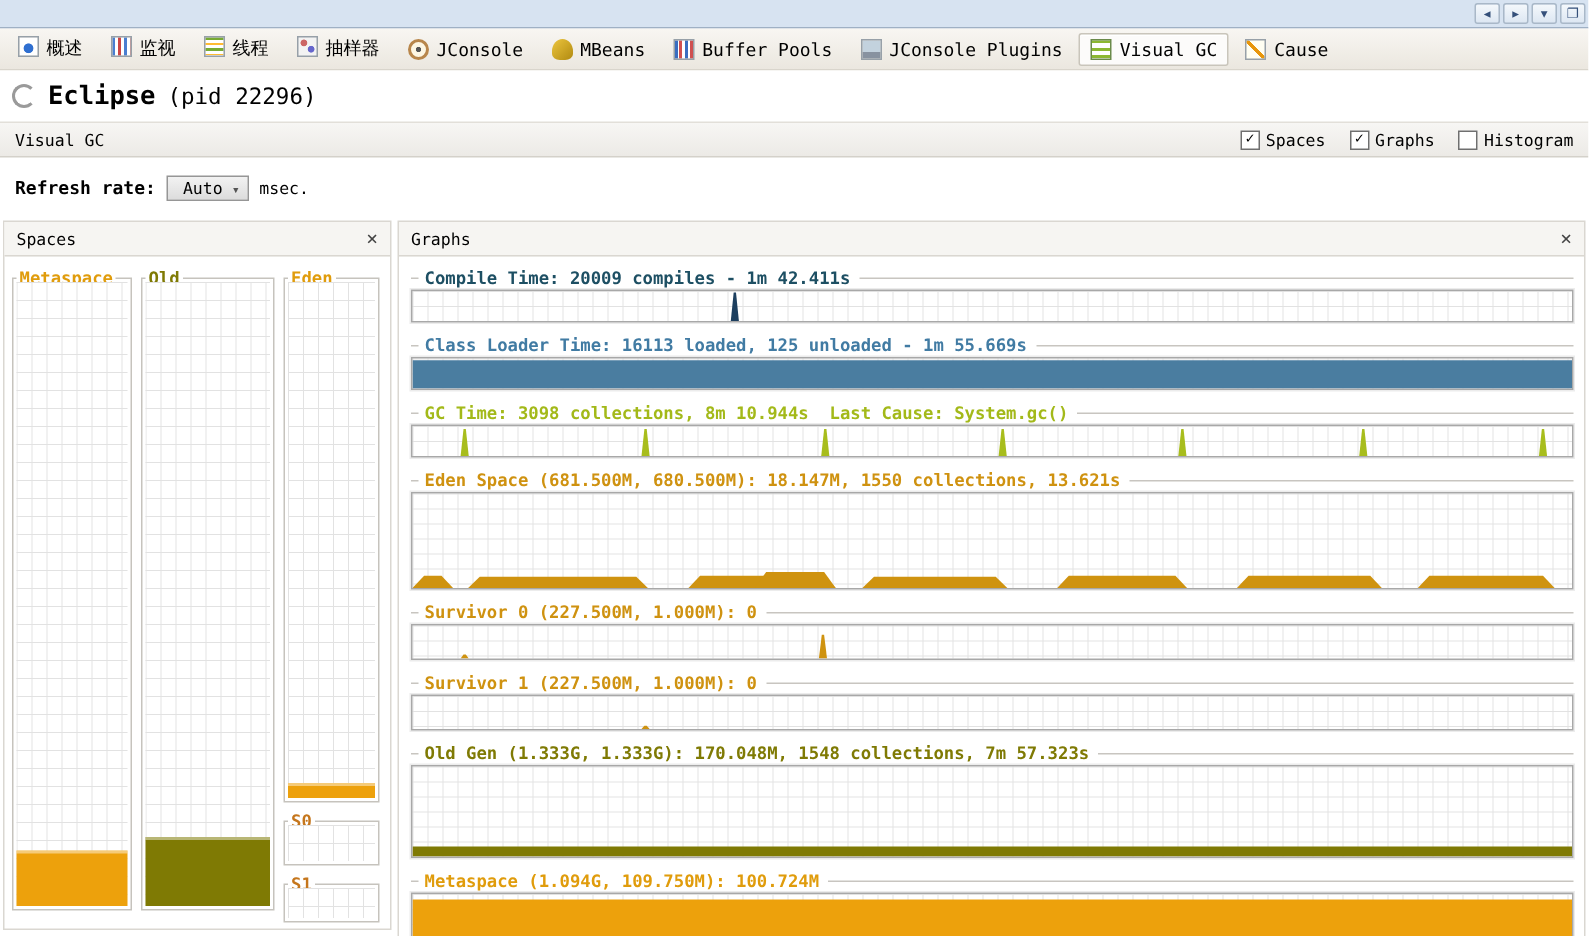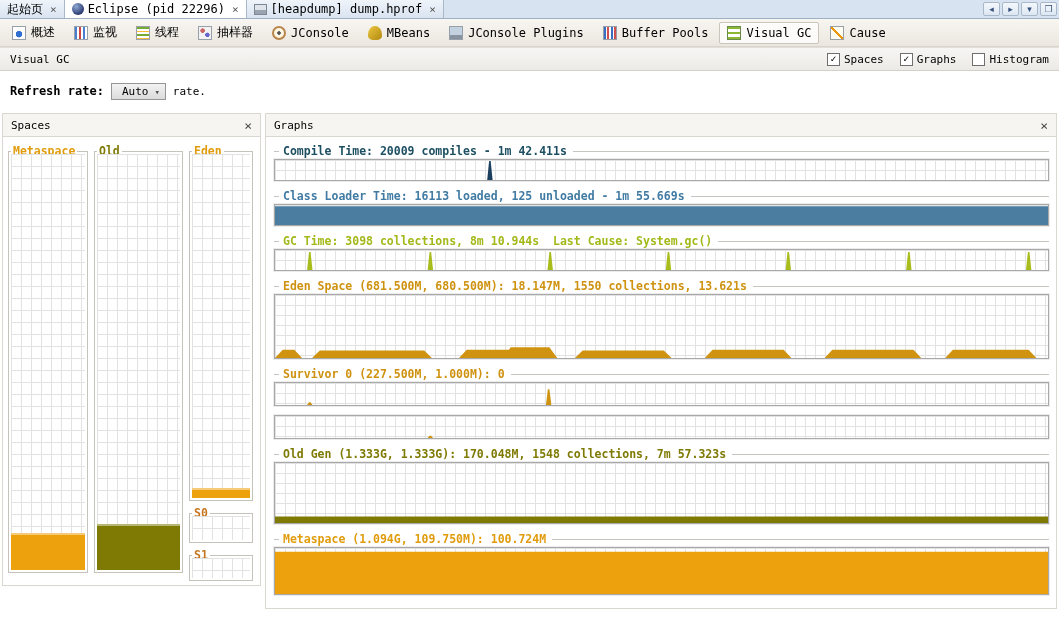--- a/index.html
+++ b/index.html
@@ -15,21 +15,21 @@
   .tab-close::before{content:"×";}
   .tab-icon{width:12px;height:12px;display:inline-block;flex:none;}
   .ic-eclipse-icon{border-radius:50%;background:radial-gradient(circle at 35% 30%,#8fa9d6,#27356b 75%);}
   .ic-heapdump-icon{background:linear-gradient(#dfe4ea 0 60%,#9aa4b0 60%);border:1px solid #7d8794;width:11px;height:9px;}
   .tab-controls{margin-left:auto;display:flex;align-items:center;gap:2px;padding-right:2px;}
   .tab-controls button{width:17px;height:14px;font-size:9px;line-height:12px;color:#35507a;
        background:linear-gradient(#f4f8fc,#dde7f2);border:1px solid #a9b8c8;border-radius:2px;padding:0;}
   
   .toolbar{height:27px;background:linear-gradient(#f8f6f2,#ebe7df);border-bottom:1px solid #d9d5cc;
            display:flex;align-items:center;padding-left:4px;gap:3px;}
-  .tbtn{display:flex;align-items:center;gap:5px;padding:3px 7px;border:1px solid transparent;border-radius:2px;cursor:default;white-space:nowrap;}
+  .tbtn{display:flex;gap:5px;padding:3px 7px;border:1px solid transparent;border-radius:2px;cursor:default;white-space:nowrap;}
   .tbtn.active{background:#fcfbfa;border:1px solid #c9c5bb;box-shadow:inset 0 1px 0 #fff;}
   .tbicon{width:14px;height:14px;display:inline-block;flex:none;border:1px solid #97a0a8;background:#fff;box-sizing:border-box;}
   .ic-overview-icon{background:radial-gradient(circle at 50% 60%,#2f6fd0 0 3px,#fff 3.5px);}
   .ic-monitor-icon{background:repeating-linear-gradient(90deg,#4a7ed0 0 2px,#fff 2px 4px,#c44 4px 6px,#fff 6px 8px);}
   .ic-threads-icon{background:repeating-linear-gradient(180deg,#7a3 0 2px,#fff 2px 4px,#fb3 4px 5px,#fff 5px 7px);}
   .ic-sampler-icon{background:radial-gradient(circle at 30% 30%,#c66 0 2px,transparent 2.5px),radial-gradient(circle at 70% 65%,#66c 0 2px,transparent 2.5px),#f3f3f3;}
   .ic-profiler-icon{border-radius:50%;border:2px solid #b8864b;background:radial-gradient(circle,#555 0 1.5px,#fdf6e3 2px);}
   .ic-mbeans-icon{border:none;border-radius:60% 60% 45% 45%/70% 70% 35% 35%;background:linear-gradient(135deg,#ecc53e,#b18a10);}
   .ic-jconsole-icon{background:linear-gradient(#c3d2de 0 65%,#8892a0 65%);}
   .ic-bufferpools-icon{background:repeating-linear-gradient(90deg,#3a6ec0 0 2px,#fff 2px 3px,#d05050 3px 5px,#fff 5px 7px);}
@@ -86,37 +86,20 @@
       background-image:linear-gradient(to right,#e2e2e2 1px,transparent 1px),linear-gradient(to bottom,#e2e2e2 1px,transparent 1px);
       background-size:10px 10px;}
   .graph-box svg{position:absolute;inset:0;width:100%;height:100%;display:block;}
 </style>
 </head>
 <body>
 
 <div class="app">
 
   <div class="tabbar">
-    <div id="tab-strip">
-        <div class="tab">
-
-    <span class="tab-label">起始页</span>
-    <span class="tab-close"></span>
-  </div>
-        <div class="tab active">
-    <span class="tab-icon ic-eclipse-icon"></span>
-    <span class="tab-label">Eclipse (pid 22296)</span>
-    <span class="tab-close"></span>
-  </div>
-        <div class="tab">
-    <span class="tab-icon ic-heapdump-icon"></span>
-    <span class="tab-label">[heapdump] dump.hprof</span>
-    <span class="tab-close"></span>
-  </div>
-      </div>
     <div class="tab-controls" id="tab-controls">
         <button>◂</button>
         <button>▸</button>
         <button>▾</button>
         <button>❐</button>
       </div>
   </div>
 
   <div class="toolbar" id="toolbar">
       <div class="tbtn">
@@ -137,37 +120,42 @@
   </div>
       <div class="tbtn">
     <span class="tbicon ic-profiler-icon"></span>
     <span class="tblabel">JConsole</span>
   </div>
       <div class="tbtn">
     <span class="tbicon ic-mbeans-icon"></span>
     <span class="tblabel">MBeans</span>
   </div>
       <div class="tbtn">
+    <span class="tbicon ic-bufferpools-icon"></span>
+    <span class="tblabel">Buffer Pools</span>
+  </div>
+      <div class="tbtn">
     <span class="tbicon ic-jconsole-icon"></span>
     <span class="tblabel">JConsole Plugins</span>
-  </div>
-      <div class="tbtn">
-    <span class="tbicon ic-bufferpools-icon"></span>
-    <span class="tblabel">Buffer Pools</span>
   </div>
       <div class="tbtn active">
     <span class="tbicon ic-visualgc-icon"></span>
     <span class="tblabel">Visual GC</span>
   </div>
       <div class="tbtn">
     <span class="tbicon ic-tracer-icon"></span>
     <span class="tblabel">Cause</span>
   </div>
     </div>
 
+  <div class="doc-header">
+    <span class="spinner"></span>
+    <span class="app-title">Eclipse</span>
+    <span class="pid">(pid 22296)</span>
+  </div>
 
   <div class="section-bar">
     <span>Visual GC</span>
     <div class="cb-group" id="checkboxes">
         <label class="cb">
     <span class="box checked"></span>
     <span class="cb-label">Spaces</span>
   </label>
         <label class="cb">
     <span class="box checked"></span>
@@ -179,21 +167,21 @@
   </label>
       </div>
   </div>
 
   <div class="refresh-row">
     <span class="rr-label">Refresh rate:</span>
     <div class="combo">
       <span>Auto</span>
       <span class="caret"></span>
     </div>
-    <span class="rr-unit">rate.</span>
+    <span class="rr-unit">msec.</span>
   </div>
 
   <div class="panels">
 
     <div class="panel spaces-panel">
       <div class="panel-header">
         <span>Spaces</span>
         <span class="panel-close">×</span>
       </div>
       <div class="spaces-body">
@@ -300,20 +288,23 @@
       <span class="gl-text" style="color: rgb(207, 146, 16); text-align: right;">Survivor 0 (227.500M, 1.000M): 0</span>
     </div>
     <div class="graph-box" style="height: 22px;">
       <svg preserveAspectRatio="none" viewBox="0 0 100 100">
                 <polygon points="4.15,100 4.4,88 4.6,88 4.85,100" fill="#cf9310"></polygon>
                 <polygon points="35.05,100 35.3,28 35.5,28 35.75,100" fill="#cf9310"></polygon>
               </svg>
     </div>
   </div>
           <div class="graph-row">
+    <div class="graph-legend">
+      <span class="gl-text" style="color: rgb(207, 146, 16);">Survivor 1 (227.500M, 1.000M): 0</span>
+    </div>
     <div class="graph-box" style="height: 22px;">
       <svg preserveAspectRatio="none" viewBox="0 0 100 100">
                 <polygon points="19.75,100 20,90 20.200000000000003,90 20.450000000000003,100" fill="#cf9310"></polygon>
               </svg>
     </div>
   </div>
           <div class="graph-row">
     <div class="graph-legend">
       <span class="gl-text" style="color: rgb(127, 122, 4);">Old Gen (1.333G, 1.333G): 170.048M, 1548 collections, 7m 57.323s</span>
     </div>

